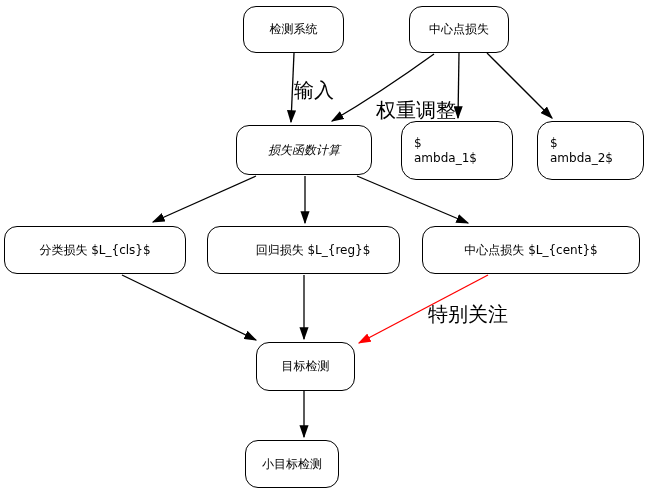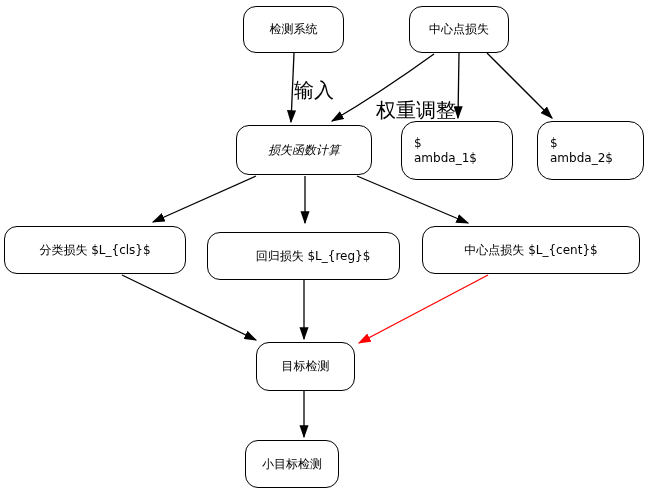--- a/index.html
+++ b/index.html
@@ -47,21 +47,21 @@
     font-size: 20px;
     white-space: nowrap;
   }
   
   .n-detect   { left: 243px; top: 6px;   width: 101px; height: 47px; }
   .n-weight   { left: 409px; top: 6px;   width: 100px; height: 47px; }
   .n-loss     { left: 236px; top: 125px; width: 136px; height: 50px; font-style: italic; }
   .n-lambda1  { left: 401px; top: 121px; width: 112px; height: 59px; }
   .n-lambda2  { left: 537px; top: 121px; width: 107px; height: 59px; }
   .n-cls      { left: 4px;   top: 226px; width: 182px; height: 48px; }
-  .n-reg      { left: 207px; top: 232px; width: 193px; height: 48px; padding-left: 19px; }
+  .n-reg      { left: 207px; top: 226px; width: 193px; height: 48px; padding-left: 19px; }
   .n-cent     { left: 422px; top: 226px; width: 218px; height: 48px; }
   .n-objdet   { left: 256px; top: 342px; width: 99px;  height: 49px; }
   .n-smalldet { left: 245px; top: 440px; width: 94px; height: 48px; }
   
   .l-input    { left: 294px; top: 77px; }
   .l-adjust   { left: 376px; top: 71px; margin-top: 26px; }
   .l-focus    { left: 428px; top: 301px; }
 </style>
 </head>
 <body>
@@ -110,14 +110,15 @@
   <div class="node n-cent">中心点损失 $L_{cent}$</div>
 
   <div class="node n-objdet">目标检测</div>
 
   <div class="node n-smalldet">小目标检测</div>
 
   <div class="edge-label l-input">输入</div>
 
   <div class="edge-label l-adjust">权重调整</div>
 
+  <div class="edge-label l-focus">特别关注</div>
 
 </div>
 
 </body></html>

